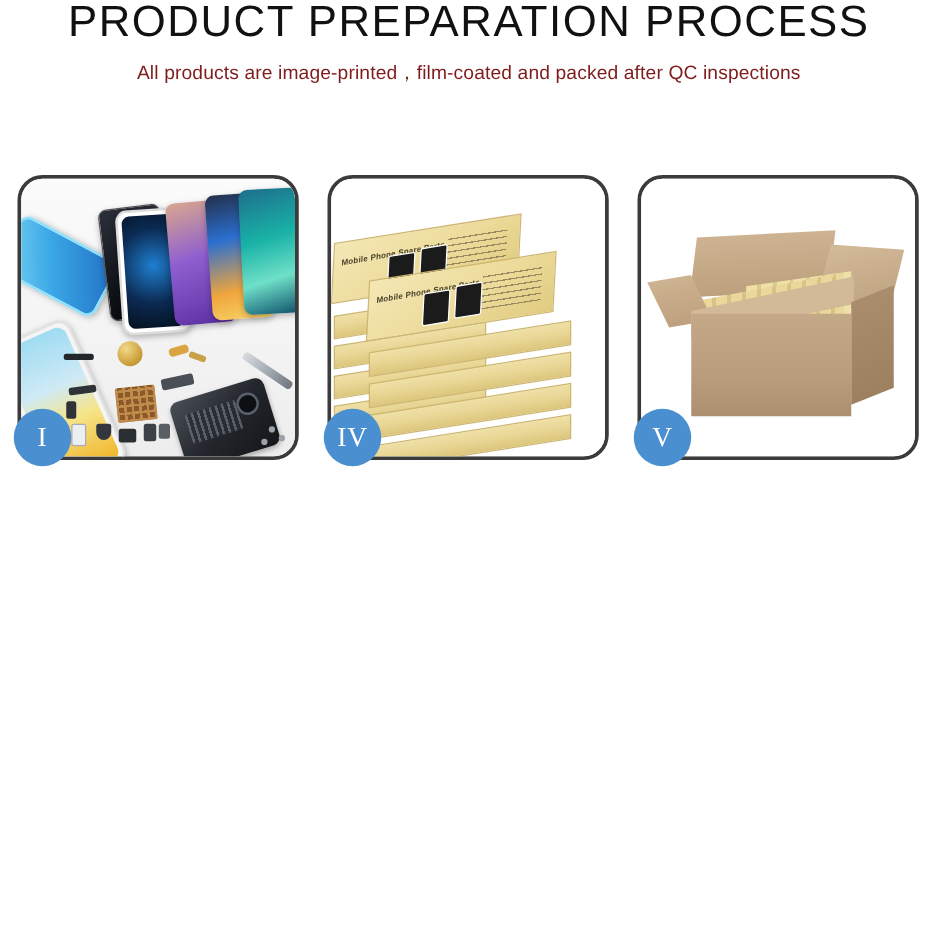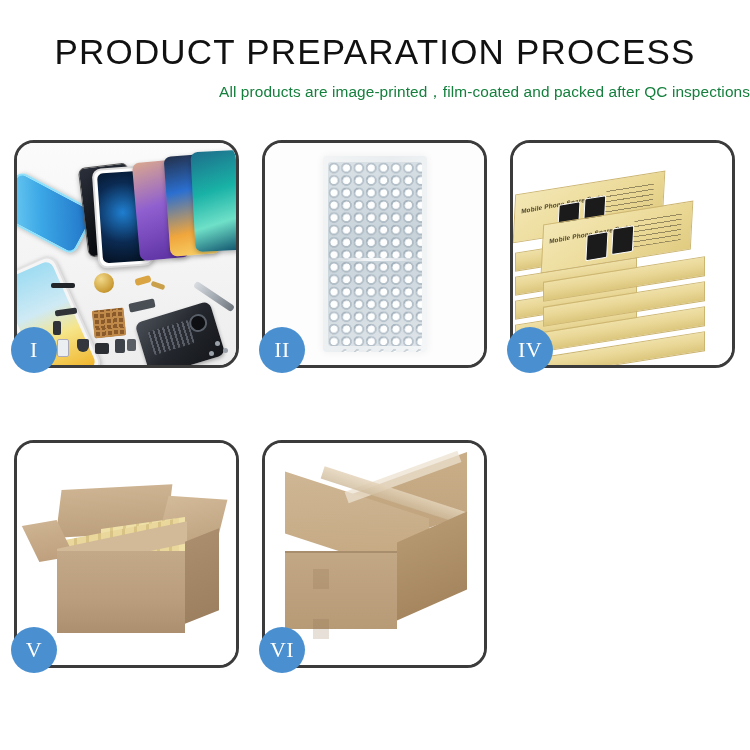--- a/index.html
+++ b/index.html
@@ -6,37 +6,36 @@
   body{
     width:750px;height:750px;
     background:#ffffff;
     font-family:"Liberation Sans", sans-serif;
     overflow:hidden;
     position:relative;
   }
   .page{width:750px;height:750px;position:relative;}
 
   
-  .header{padding-top:34px;text-align:center;}
+  .header{text-align:center;}
   .title{
     font-size:35px;
     letter-spacing:1.2px;
     color:#111111;
     font-weight:400;
     line-height:1.05;
     font-family:"Liberation Sans", sans-serif;
     transform:scaleX(1.0);
   }
   .subtitle{
     margin-top:11px;
     font-size:15.4px;
-    color:#15803d;
+    color:#7f1d1d;
     letter-spacing:.1px;
     font-weight:400;
-    text-align:right;
   }
 
   
   .grid{
     position:absolute;
     left:14px;top:140px;
     width:722px;
     display:grid;
     grid-template-columns:repeat(3,225px);
     grid-template-rows:repeat(2,228px);
@@ -393,29 +392,20 @@
         <div class="prt j"></div>
         <div class="prt k"></div>
         <div class="driver"></div>
         <div class="screw s-a"></div>
         <div class="screw s-b"></div>
         <div class="screw s-c"></div>
       </div>
       <div class="badge">I</div>
     </div>
 
-    <div class="panel">
-      <div class="panel-inner p2">
-        <div class="bagwrap">
-          <div class="bubbles"></div>
-          <div class="seam"></div>
-        </div>
-      </div>
-      <div class="badge">II</div>
-    </div>
 
 
     <div class="panel">
       <div class="panel-inner p4">
         <div class="stack">
           <div class="sbox sb-l1"></div>
           <div class="sbox sb-l2"></div>
           <div class="sbox sb-l3"></div>
           <div class="sbox sb-l4"></div>
           <div class="sbox sb-r1"></div>
@@ -448,31 +438,15 @@
           <div class="c5-fill"></div>
           <div class="c5-flapL"></div>
           <div class="c5-top"></div>
           <div class="c5-front"></div>
           <div class="c5-side"></div>
         </div>
       </div>
       <div class="badge">V</div>
     </div>
 
-    <div class="panel">
-      <div class="panel-inner p6">
-        <div class="carton6">
-          <div class="c6-top2"></div>
-          <div class="c6-top"></div>
-          <div class="c6-tape2"></div>
-          <div class="c6-tape"></div>
-          <div class="c6-front"></div>
-          <div class="c6-side"></div>
-          <div class="c6-seam"></div>
-          <div class="c6-tab t1"></div>
-          <div class="c6-tab t2"></div>
-        </div>
-      </div>
-      <div class="badge">VI</div>
-    </div>
 
   </div>
 </div>
 
 </body></html>

